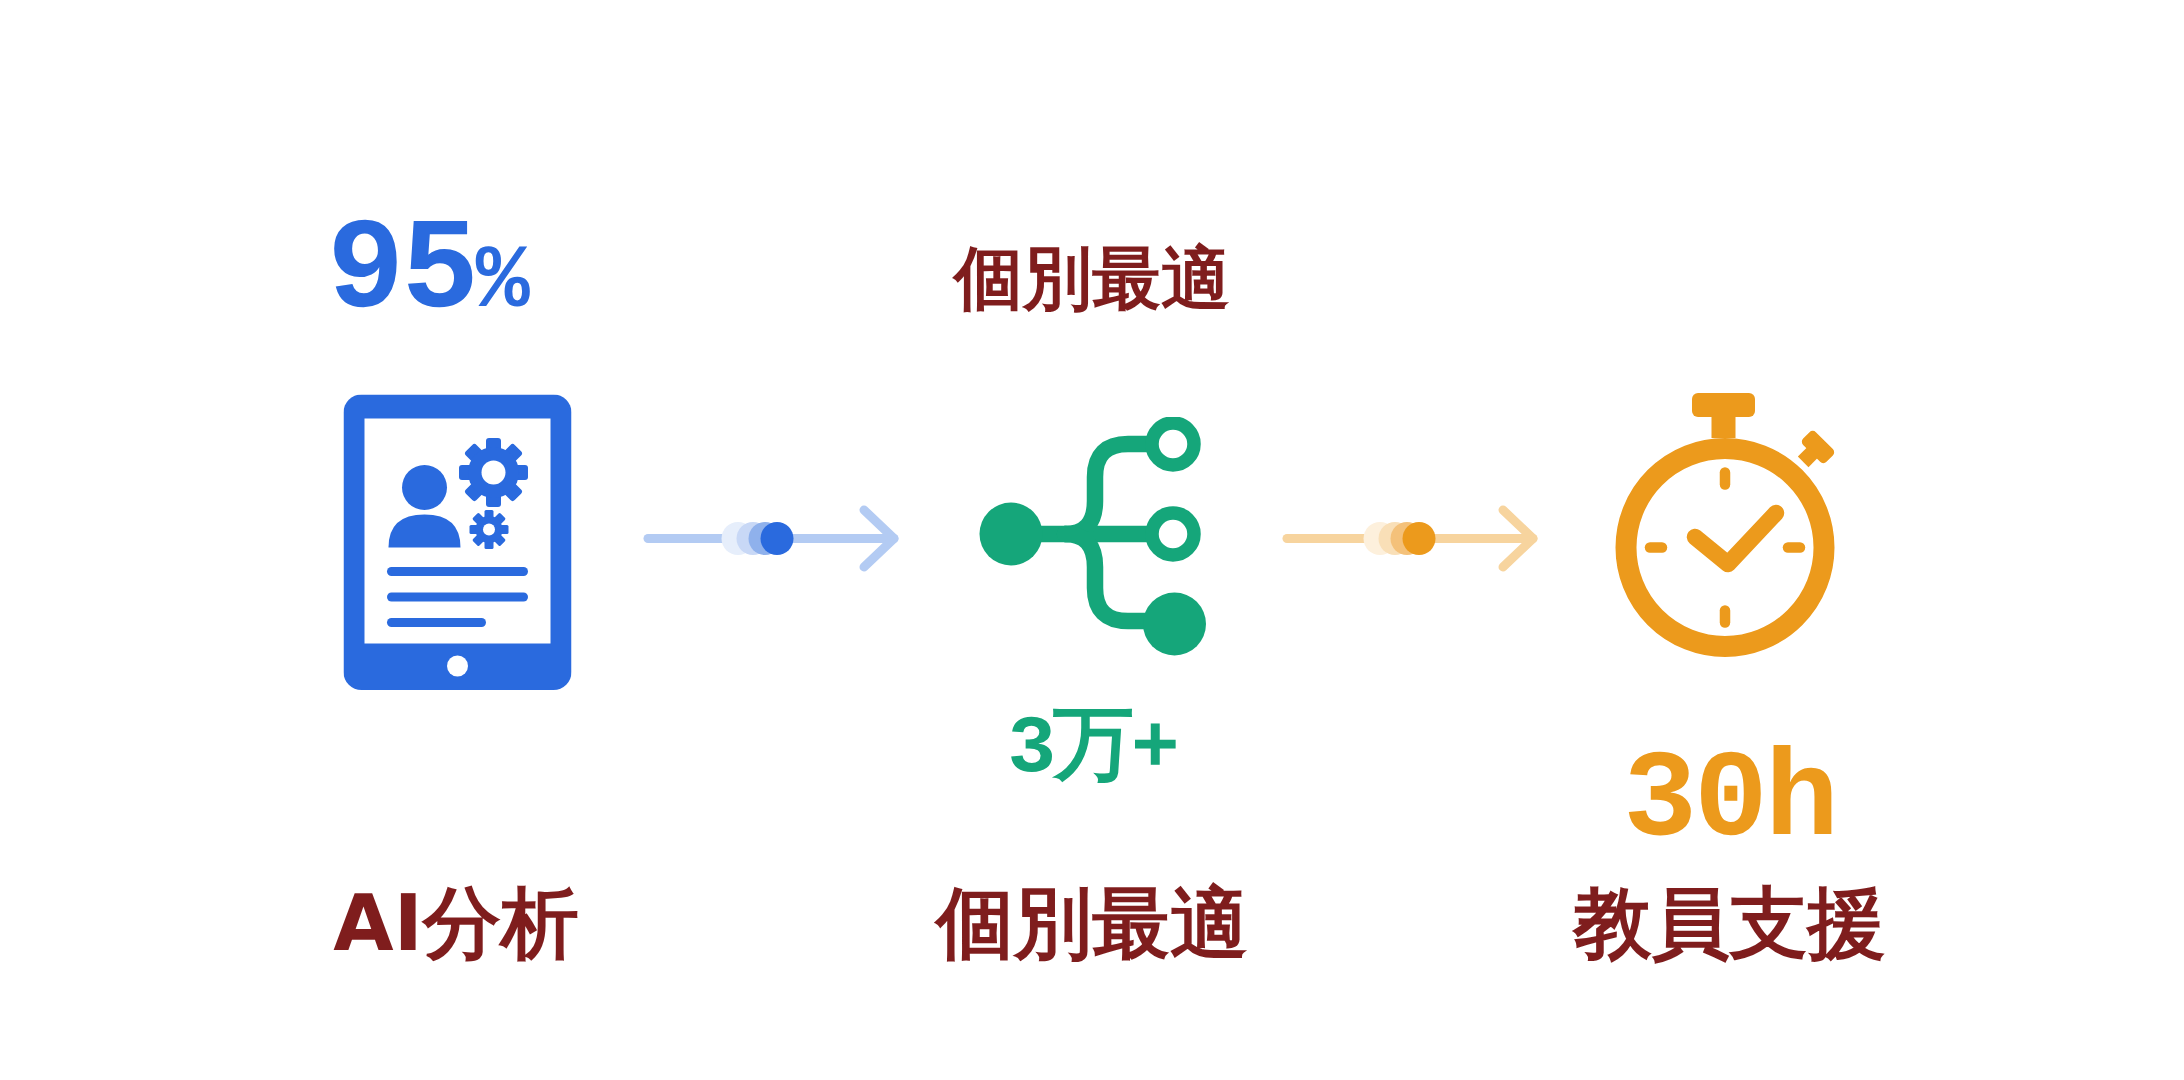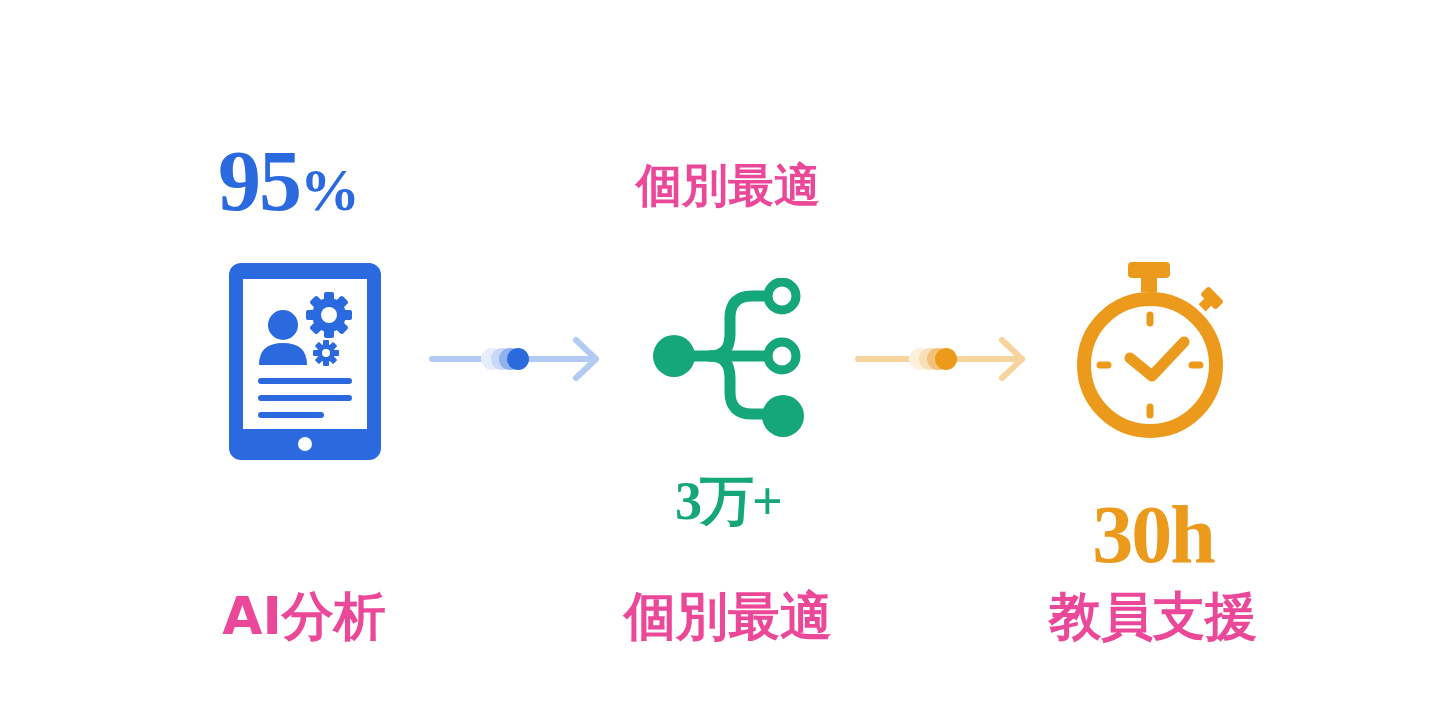--- a/index.html
+++ b/index.html
@@ -10,31 +10,31 @@
     body {
       width: 1456px;
       height: 720px;
       position: relative;
       overflow: hidden;
       font-family: "DejaVu Sans", "Liberation Sans", sans-serif;
     }
     .abs { position: absolute; }
     .stat {
       font-weight: 900;
-      font-family: Liberation Serif, serif;
+      font-family: Liberation Mono, monospace;
       letter-spacing: -2px;
       white-space: nowrap;
       line-height: 1;
     }
     .stat-blue { color: #2a6ade; }
     .stat-green { color: #15a67a; }
     .stat-orange { color: #ec9a1c; }
     .label {
       font-weight: 700;
-      color: #ec4899;
+      color: #7f1d1d;
       white-space: nowrap;
       line-height: 1;
       font-family: "DejaVu Sans", "Liberation Sans", sans-serif;
     }
     .center-x { transform: translateX(-50%); text-align: center; }
     svg { display: block; }
   </style>
 </head>
 <body>
 

